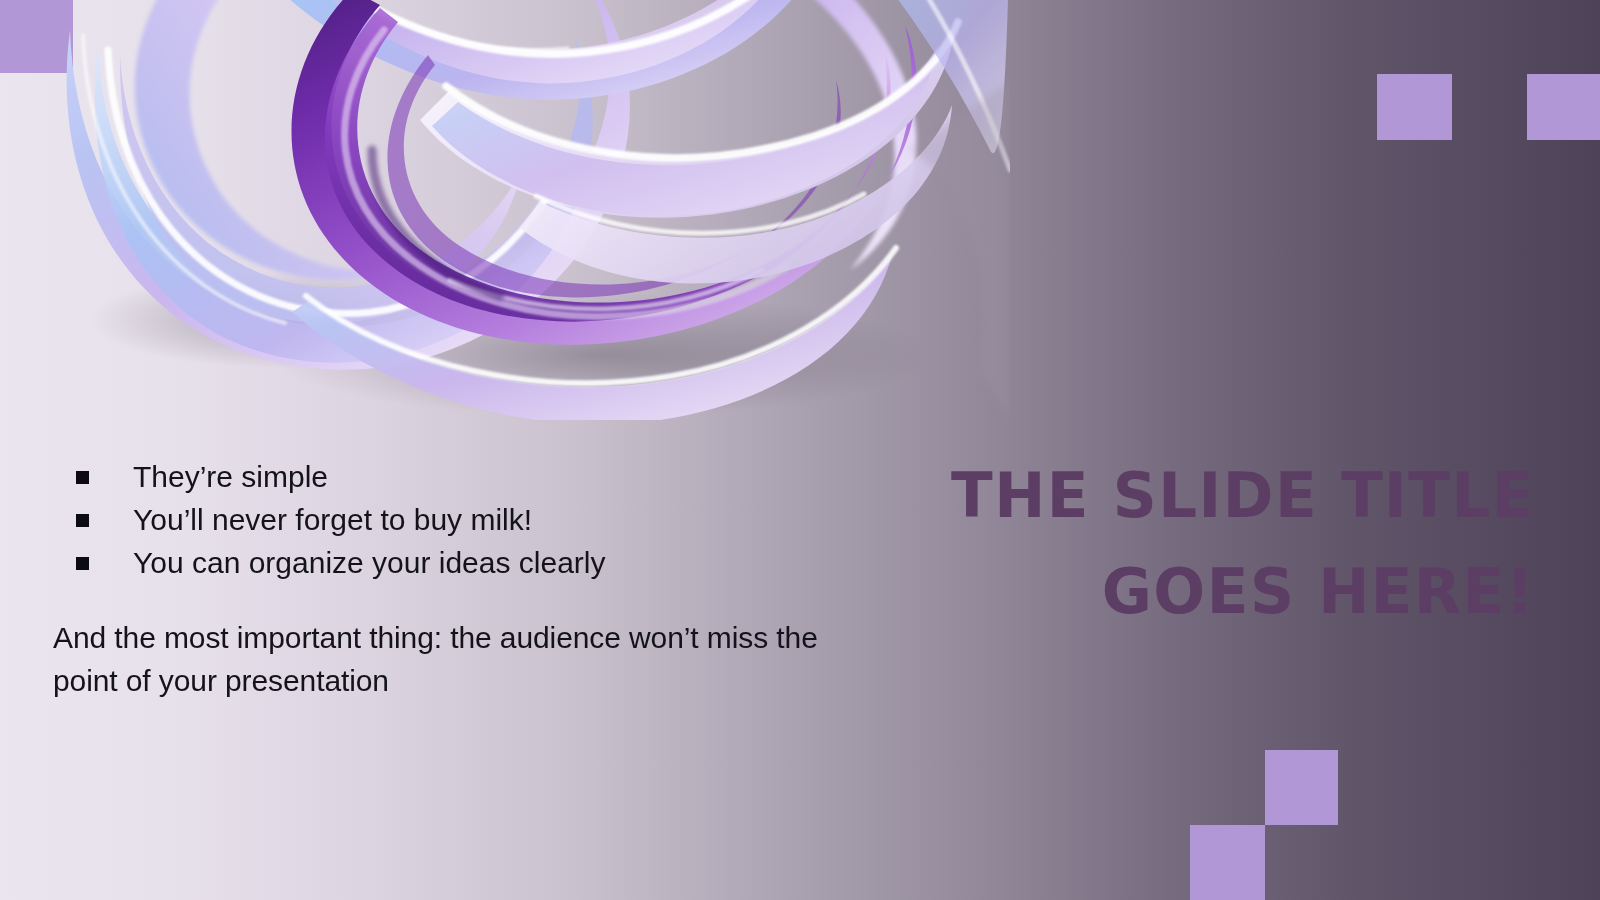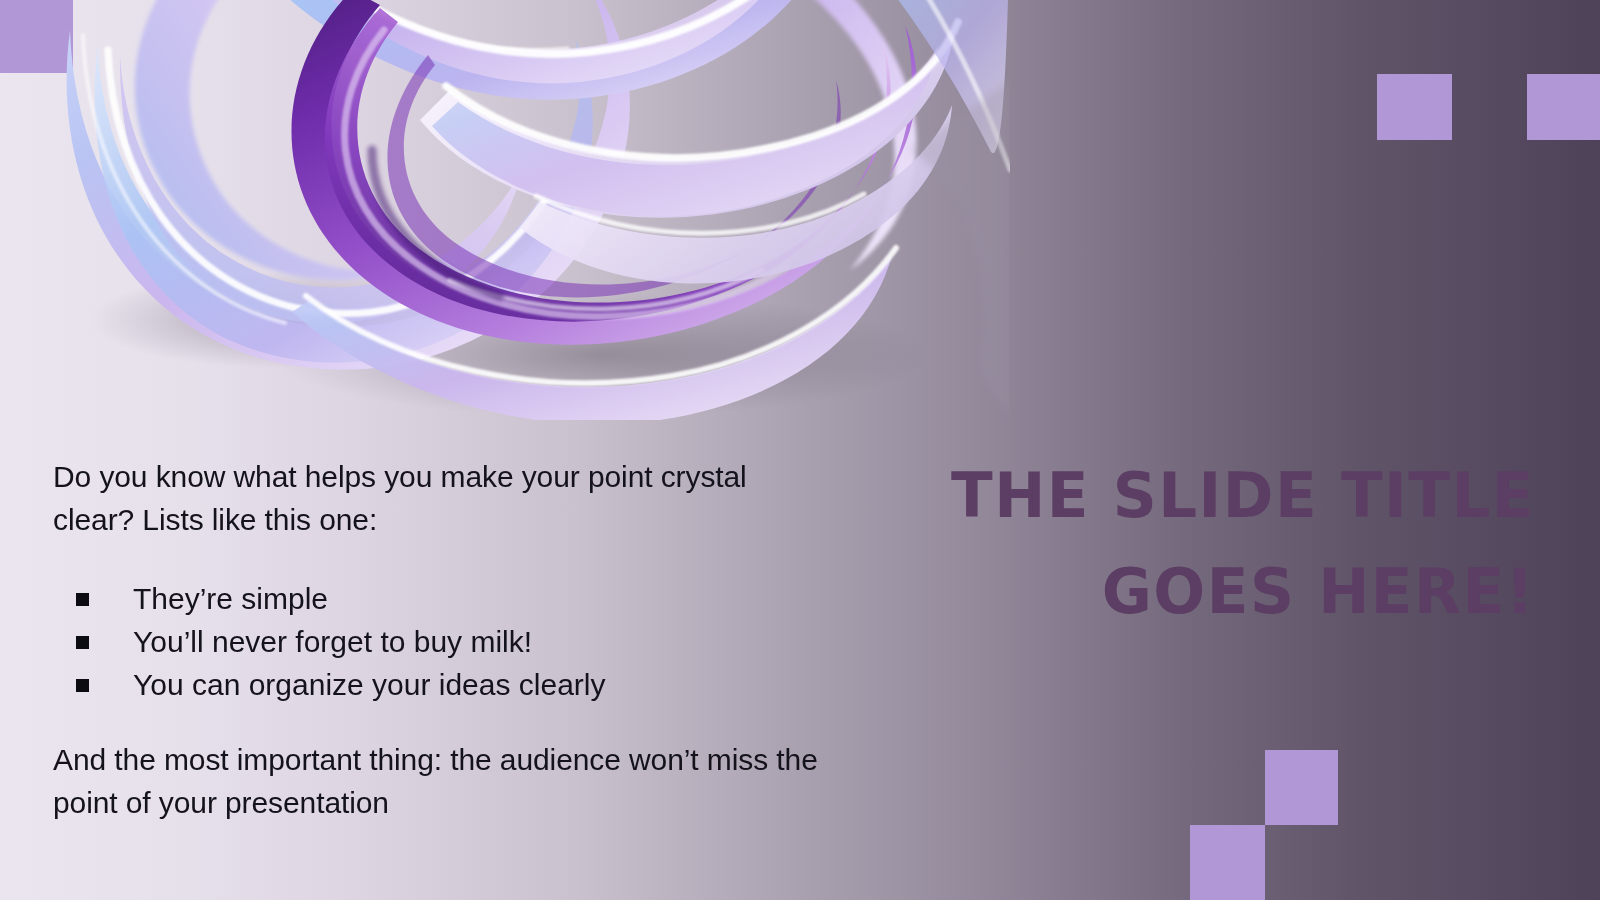--- a/index.html
+++ b/index.html
@@ -227,21 +227,20 @@
   <div class="deco" id="sq-tr-b"></div>
   <div class="deco" id="sq-br-up"></div>
   <div class="deco" id="sq-br-low"></div>
 
   <div id="title-block">
     <span class="tline">THE SLIDE TITLE</span>
     <span class="tline">GOES HERE!</span>
   </div>
 
   <div id="body-col">
-    <p class="para" id="intro-para">Do you know what helps you make your point crystal clear? Lists like this one:</p>
 
     <ul id="list">
       <li>
         <span class="bullet-sq"></span>
         <span>They’re simple</span>
       </li>
       <li>
         <span class="bullet-sq"></span>
         <span>You’ll never forget to buy milk!</span>
       </li>

